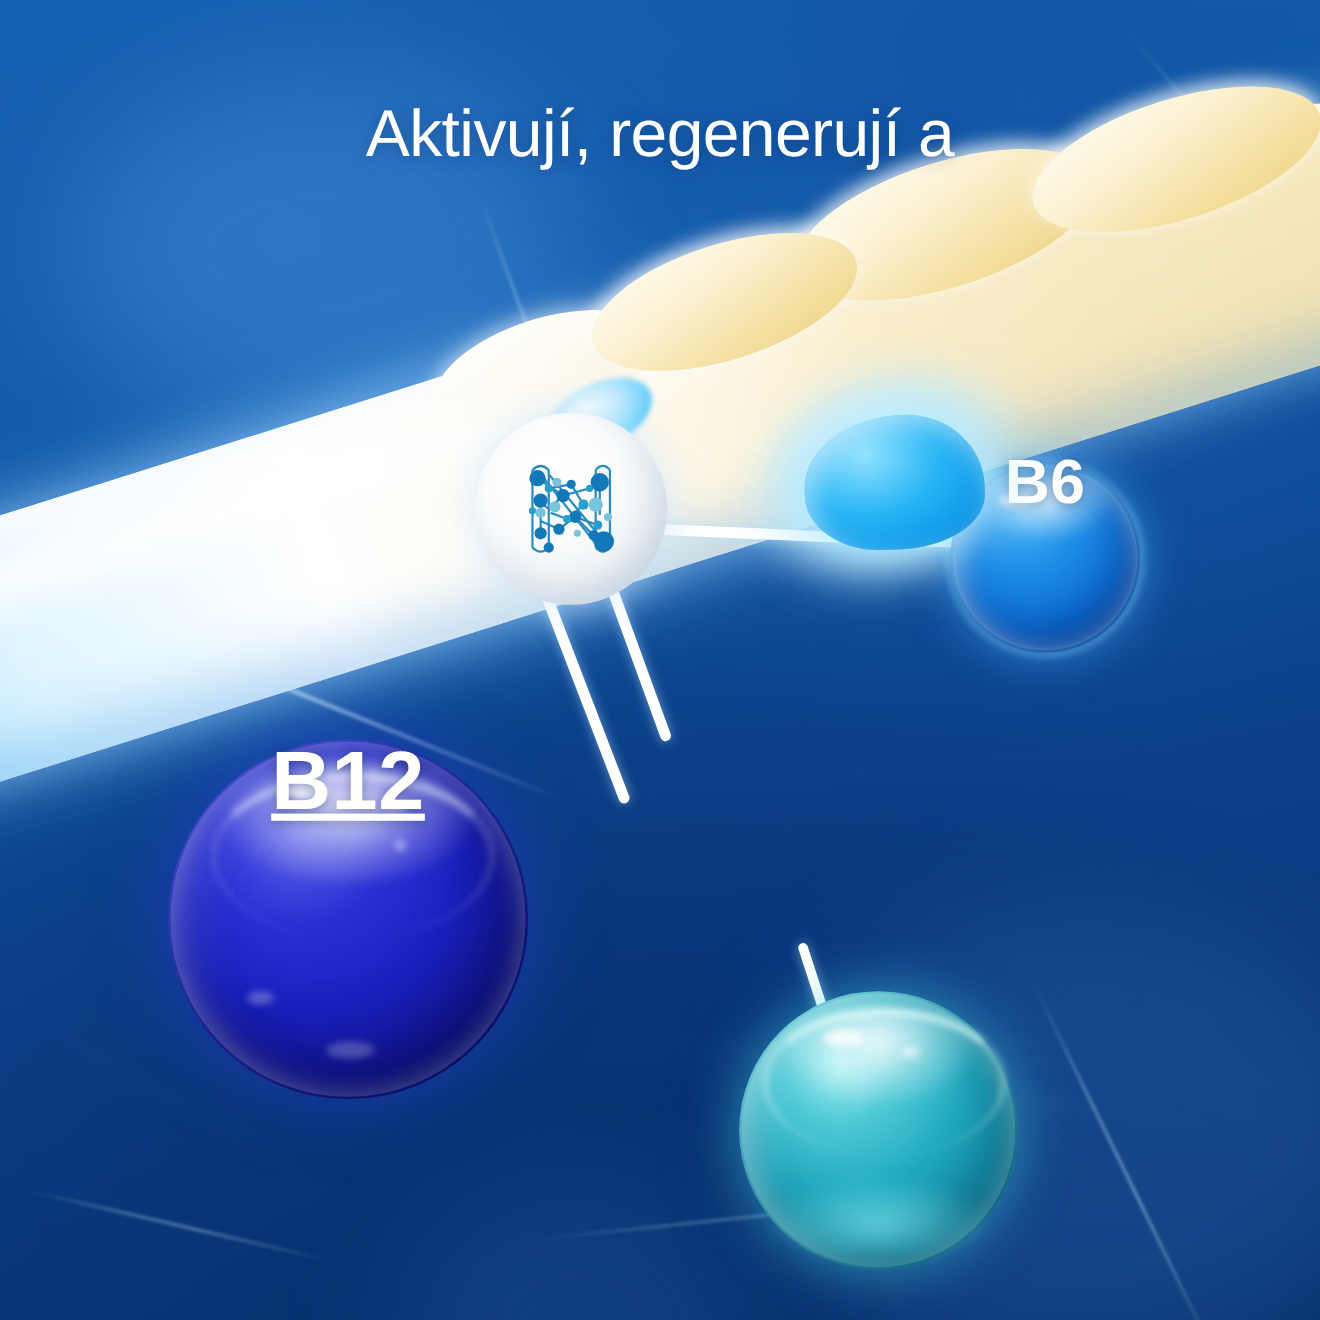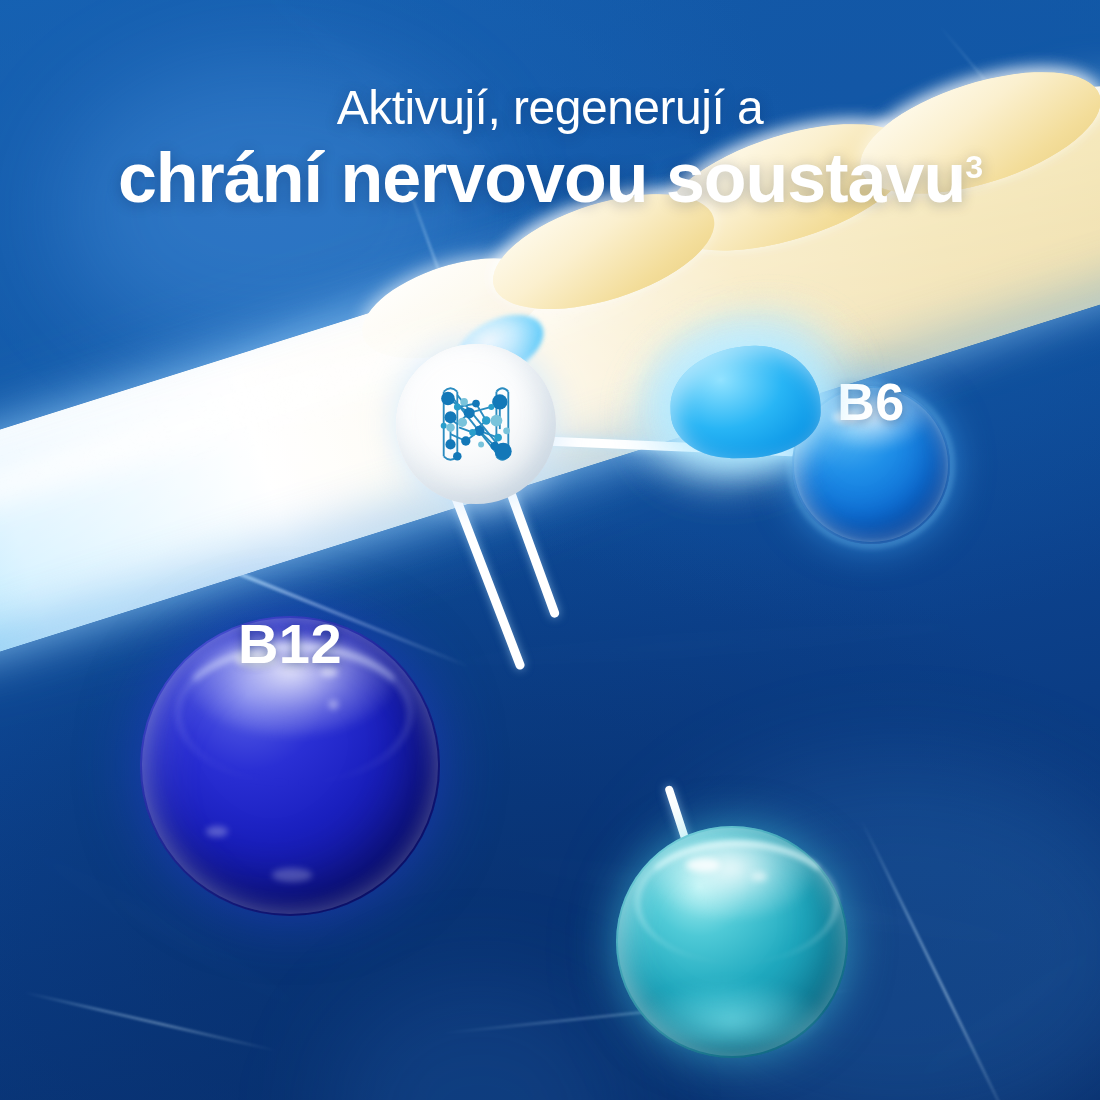--- a/index.html
+++ b/index.html
@@ -241,21 +241,21 @@
     top: 616px;
     width: 300px;
     height: 300px;
     background:
       radial-gradient(circle at 36% 26%, #5b63e8 0%, #2a2fd4 26%, #1a20c0 50%, #141aa6 72%, #0e1484 100%);
     box-shadow:
       0 0 60px rgba(40,60,220,.55),
       inset -18px -22px 60px rgba(4,8,70,.75),
       inset 14px 14px 40px rgba(150,165,255,.35);
   }
-  .bubble-b12 .bubble-label { font-size: 56px; }
+  .bubble-b12 .bubble-label { font-size: 69px; text-decoration: underline; }
   .bubble-b12 .b12-arc {
     position: absolute;
     left: 12%; top: 9%;
     width: 76%; height: 44%;
     border-radius: 50%;
     border-top: 8px solid rgba(225,232,255,.55);
     border-left: 4px solid rgba(225,232,255,.18);
     border-right: 4px solid rgba(225,232,255,.22);
     border-bottom: none;
     filter: blur(3px);
@@ -348,21 +348,21 @@
     left: 0;
     top: 82px;
     width: 1100px;
     text-align: center;
     color: #ffffff;
     z-index: 8;
     pointer-events: none;
   }
   .headline-line1 {
     display: block;
-    font-size: 48px;
+    font-size: 55px;
     font-weight: 400;
     line-height: 1.08;
     letter-spacing: -0.5px;
     text-shadow: 0 2px 14px rgba(0,25,70,.28);
   }
   .headline-line2 {
     display: block;
     font-size: 70px;
     font-weight: bold;
     line-height: 1.10;
@@ -510,16 +510,15 @@
         <circle cx="30" cy="64" r="5"></circle>
         <circle cx="44" cy="58" r="5.5"></circle>
         <circle cx="96" cy="68" r="4"></circle>
         <circle cx="66" cy="84" r="3.5"></circle>
       </g>
     </svg>
   </div>
 
   <div class="headline">
     <span class="headline-line1">Aktivují, regenerují a</span>
-    <span class="headline-line2"><span>chrání nervovou soustavu</span><sup class="headline-sup">3</sup></span>
   </div>
 
 </div>
 
 </body></html>

